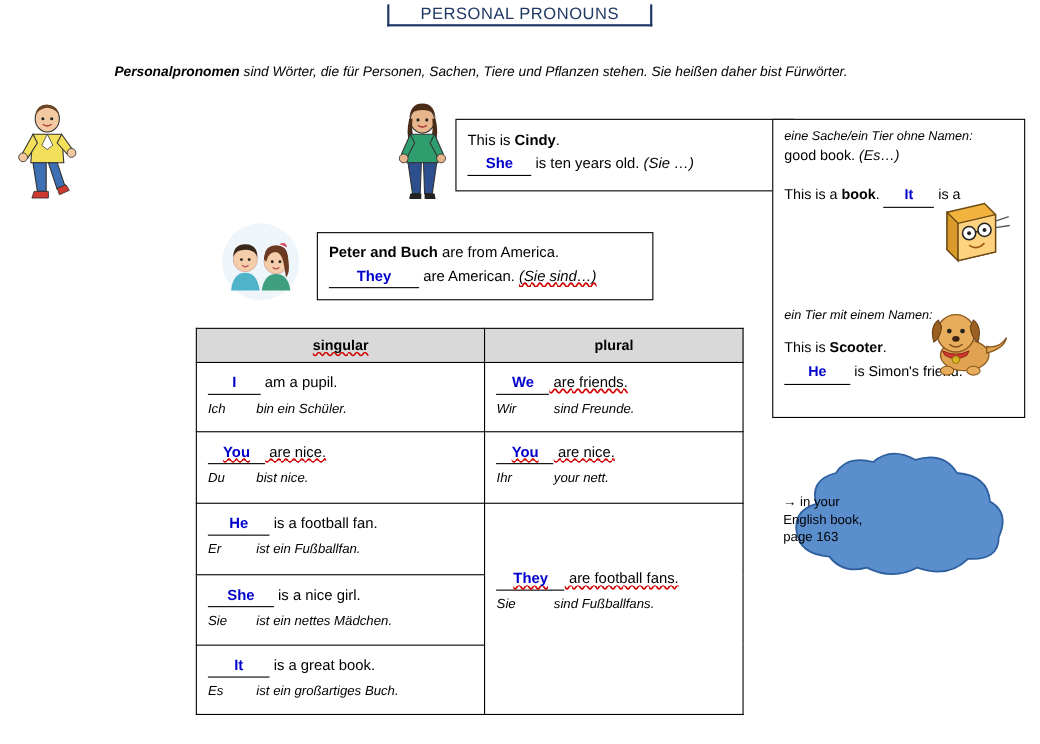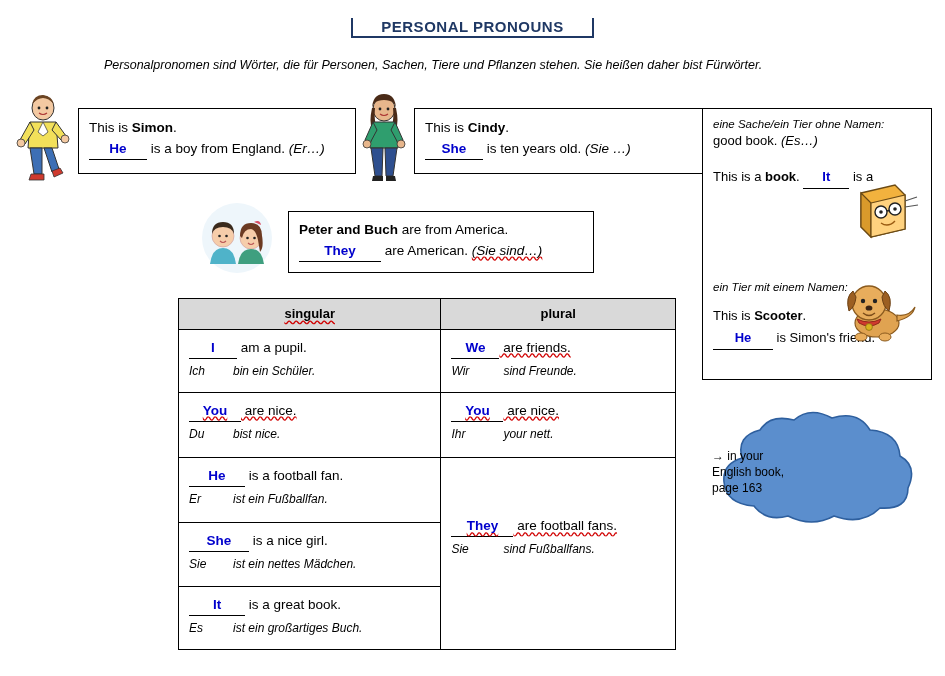--- a/index.html
+++ b/index.html
@@ -8,36 +8,36 @@
     background:#ffffff;
     font-family:"Liberation Sans", sans-serif;
     color:#000;
     position:relative;
     overflow:hidden;
   }
   .page{position:relative;width:945px;height:676px;}
 
   
   .title{
-    position:absolute;top:18px;left:0;width:945px;text-align:center;
-    font-weight:bold;font-size:15px;color:#1f3864;letter-spacing:.5px;
+    position:absolute;top:4px;left:0;width:945px;text-align:center;
+    font-weight:normal;font-size:15px;color:#1f3864;letter-spacing:.5px;
   }
   .title span{
     border-bottom:2px solid #1f3864;
     border-left:2px solid #1f3864;
     border-right:2px solid #1f3864;
     padding:0 28px 1px 28px;
   }
 
   
   .intro{
     position:absolute;top:58px;left:104px;width:760px;
     font-size:12.5px;font-style:italic;
   }
-  .intro b{font-style:italic;font-weight:normal;}
+  .intro b{font-style:italic;font-weight:bold;}
 
   
   .box{
     position:absolute;border:1px solid #000;background:#fff;
     box-sizing:border-box;
   }
   .bx-line{font-size:13.5px;line-height:21px;}
 
   
   .gap{
@@ -119,28 +119,20 @@
     <path d="M18 30 L8 48 L13 52 L22 38Z" fill="#f2e05a" stroke="#333" stroke-width="1"></path>
     <path d="M44 30 L54 44 L49 48 L40 38Z" fill="#f2e05a" stroke="#333" stroke-width="1"></path>
     <circle cx="9" cy="51" r="4" fill="#f3c9a2" stroke="#333" stroke-width=".8"></circle>
     <circle cx="53" cy="47" r="4" fill="#f3c9a2" stroke="#333" stroke-width=".8"></circle>
     <path d="M18 56 L22 82 L30 82 L30 56Z" fill="#3d6fb5" stroke="#333" stroke-width="1"></path>
     <path d="M32 56 L40 80 L47 77 L40 56Z" fill="#3d6fb5" stroke="#333" stroke-width="1"></path>
     <path d="M19 82 L32 82 L32 88 L17 88Z" fill="#cf3a2e" stroke="#333" stroke-width=".8"></path>
     <path d="M40 79 L48 76 L51 81 L42 85Z" fill="#cf3a2e" stroke="#333" stroke-width=".8"></path>
   </svg>
 
-  <div class="box" id="simon-box">
-    <div class="bx-line">
-      <span>This is </span><b>Simon</b><span>.</span>
-    </div>
-    <div class="bx-line">
-      <span class="gap" style="width:58px;">He</span><span> is a boy from England. </span><i>(Er…)</i>
-    </div>
-  </div>
 
   <svg class="fig" style="left:355px;top:92px;" width="58" height="92" viewBox="0 0 58 92">
     <ellipse cx="29" cy="17" rx="11" ry="12" fill="#e7b68c" stroke="#333" stroke-width="1"></ellipse>
     <path d="M17 18 Q17 2 29 2 Q41 2 41 18 Q41 8 29 8 Q17 8 17 18Z" fill="#4a2b18"></path>
     <path d="M17 16 Q14 30 17 36 L21 34 Q19 26 20 16Z" fill="#4a2b18"></path>
     <path d="M41 16 Q44 30 41 36 L37 34 Q39 26 38 16Z" fill="#4a2b18"></path>
     <circle cx="25" cy="17" r="1.4" fill="#222"></circle>
       <circle cx="33" cy="17" r="1.4" fill="#222"></circle>
     <path d="M25 22 Q29 25 33 22" stroke="#a33" stroke-width="1.2" fill="none"></path>
     <path d="M18 30 L40 30 L43 56 L15 56Z" fill="#2f9e6e" stroke="#333" stroke-width="1"></path>

